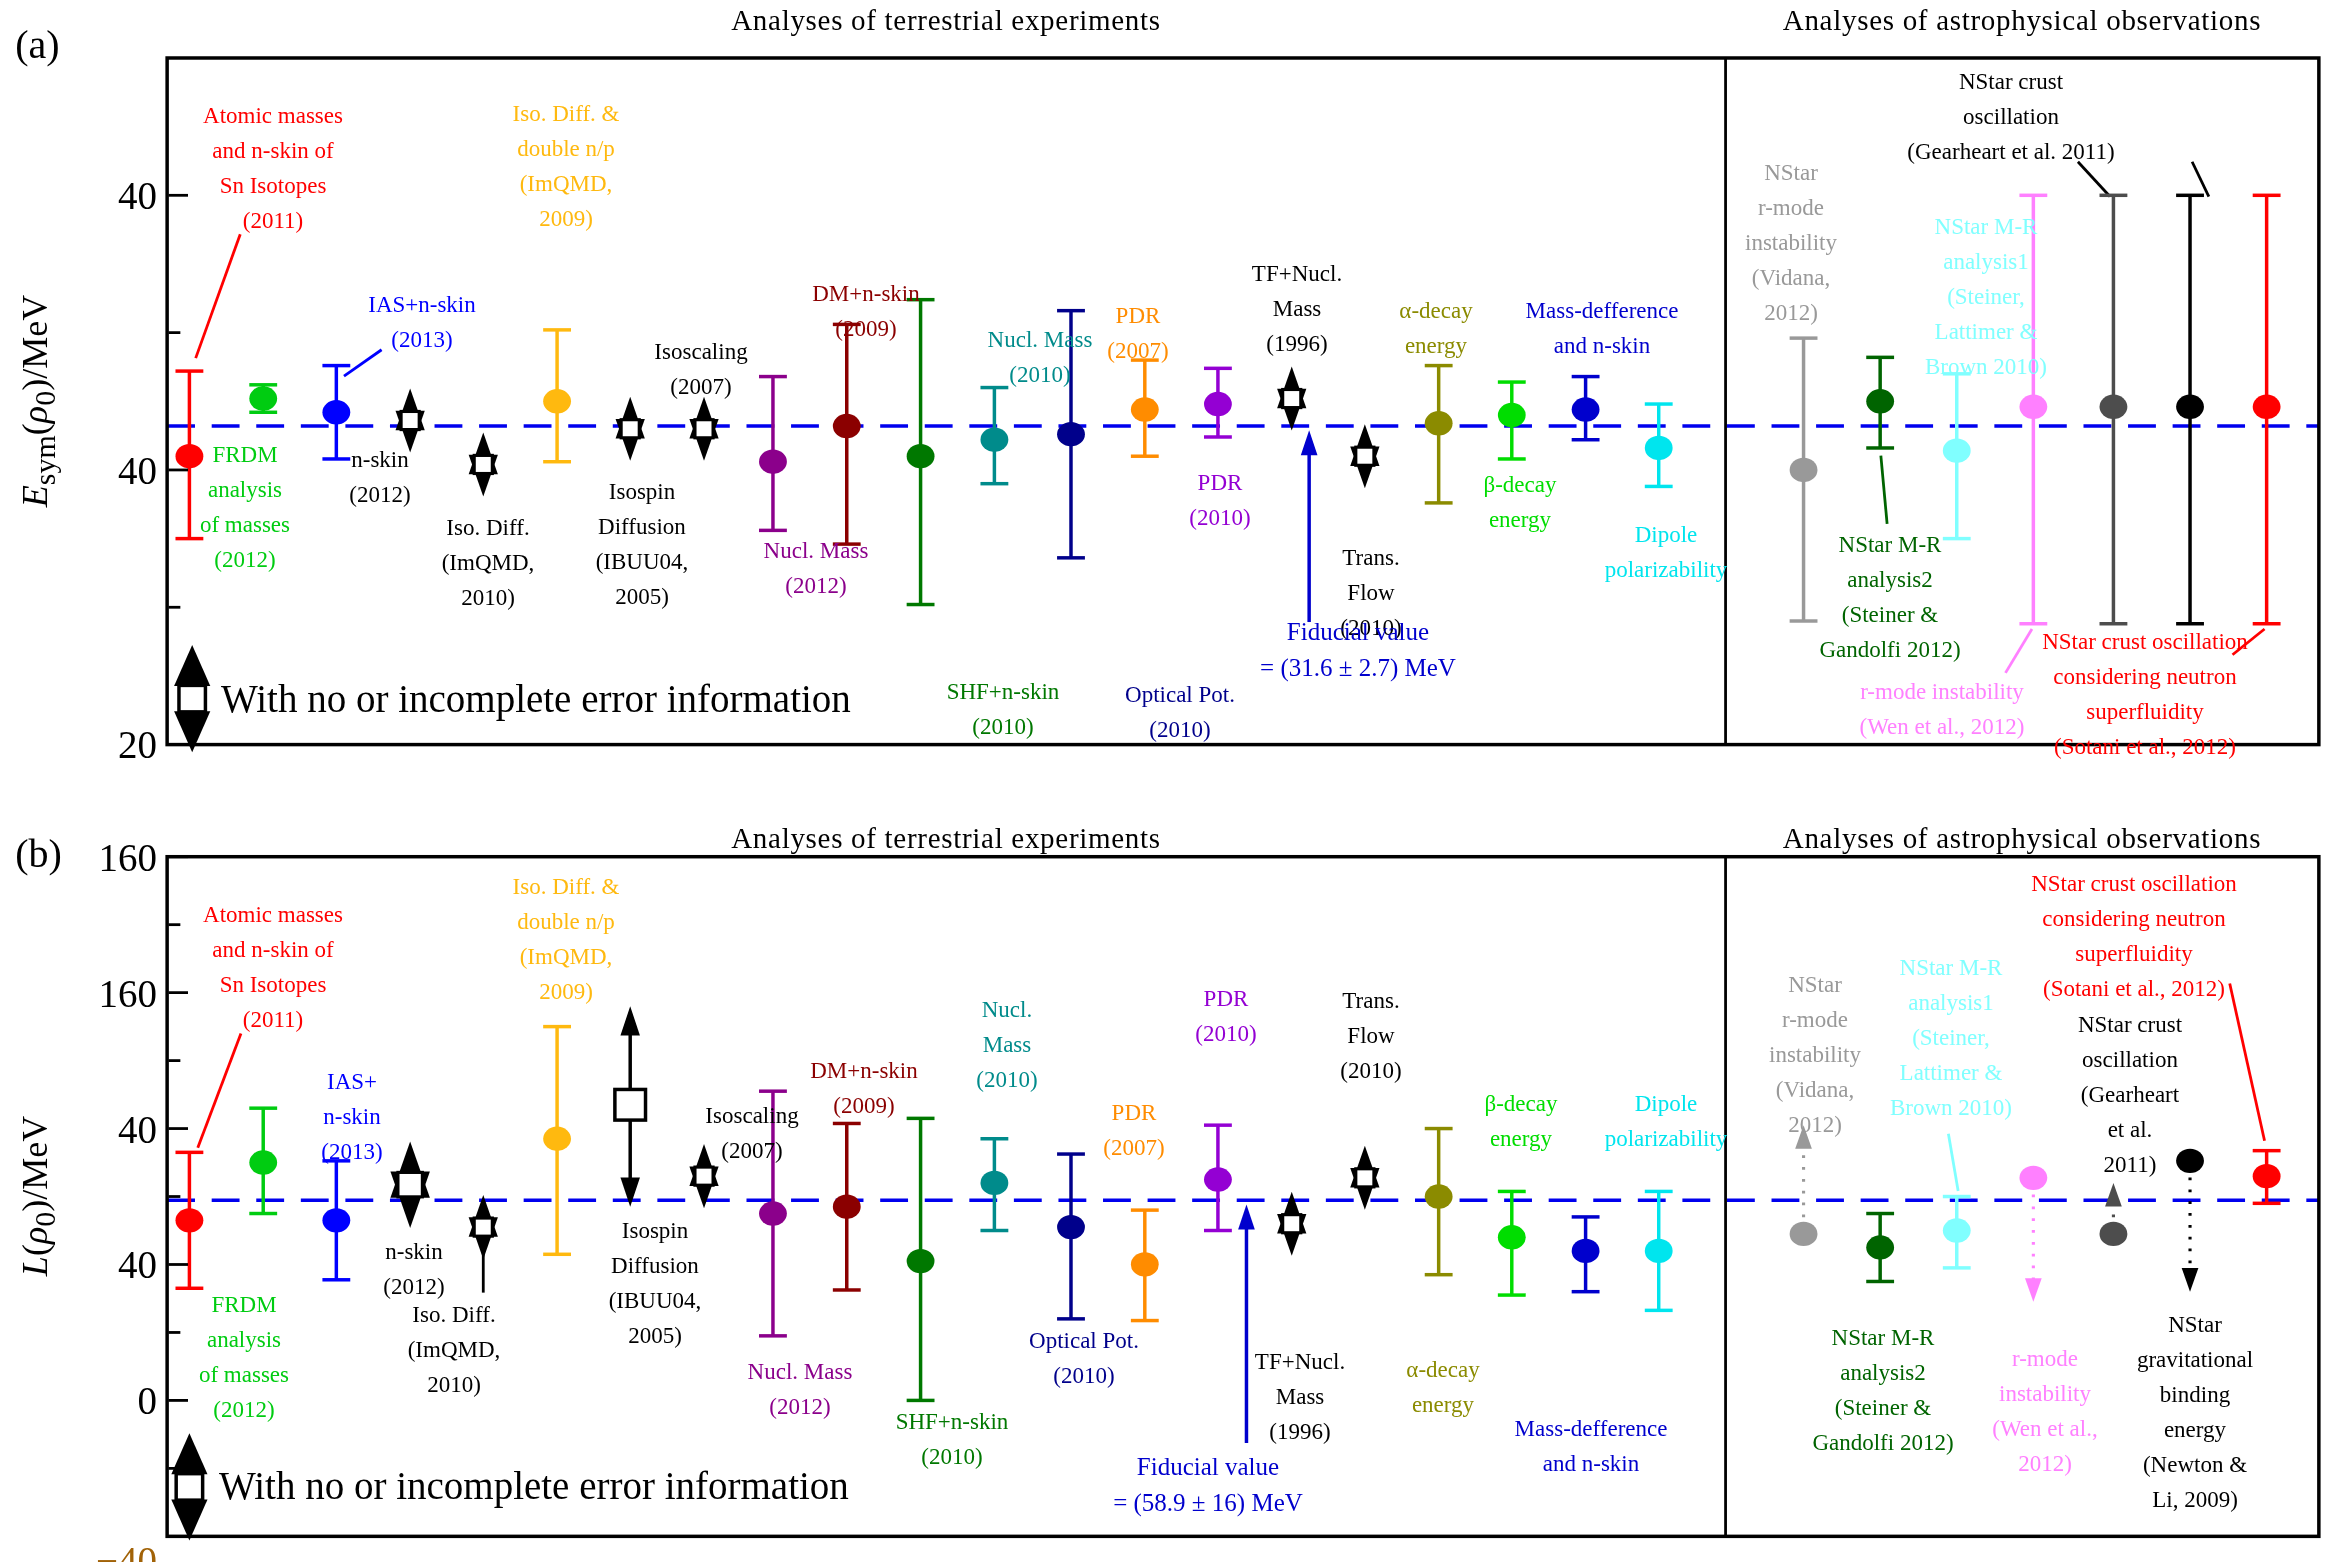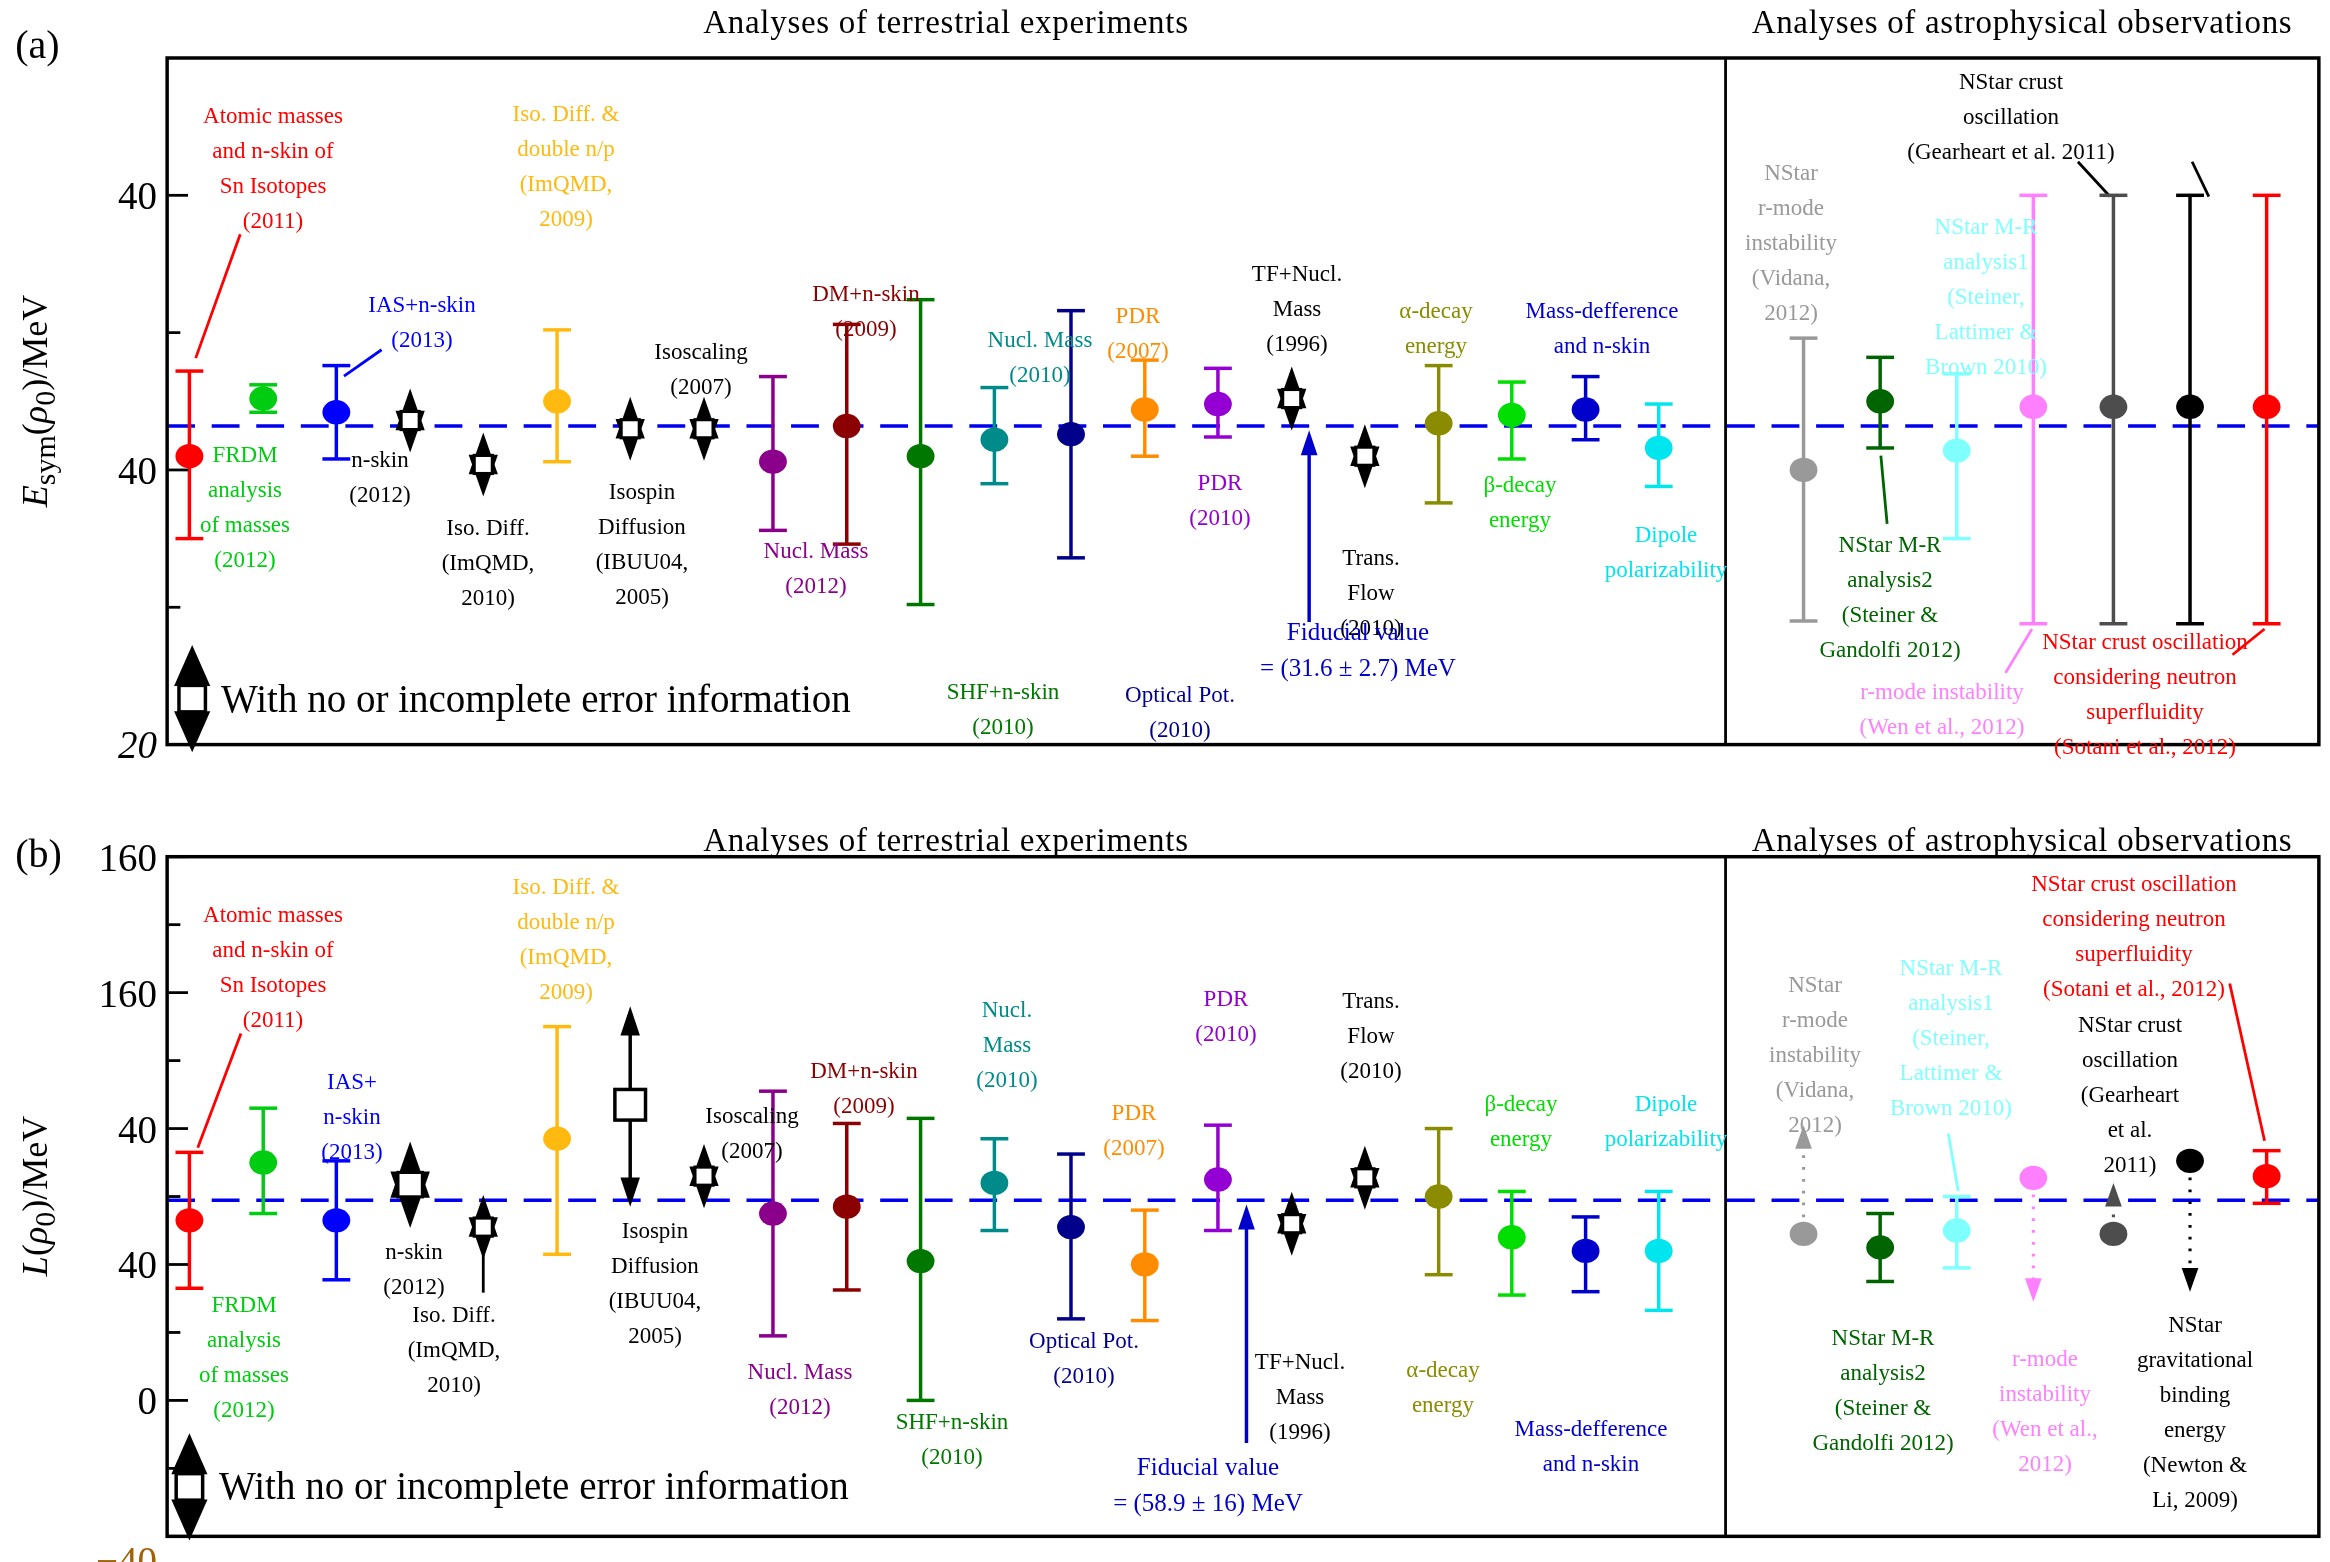--- a/index.html
+++ b/index.html
@@ -1,19 +1,19 @@
 <!DOCTYPE html>
 <html style="font-size:11px"><head>
 <meta charset="utf-8">
 <style>
   html,body{margin:0;padding:0;background:#fff;}
   #fig{position:relative;width:2330px;height:1563px;background:#ffffff;overflow:hidden;
        font-family:"Liberation Serif",serif;}
   #chart{position:absolute;left:0;top:0;}
-  .title{position:absolute;transform:translateX(-50%);font-size:33px;color:#000;
+  .title{position:absolute;transform:translateX(-50%);font-size:29px;color:#000;
          white-space:nowrap;letter-spacing:0.7px;}
   .pletter{position:absolute;font-size:40px;color:#000;}
   .yaxis-title{position:absolute;transform:translate(-50%,-50%) rotate(-90deg);
          font-size:36px;color:#000;white-space:nowrap;}
   .ticklab{position:absolute;transform:translate(-100%,-50%);font-size:39px;color:#000;
          white-space:nowrap;}
   .plabel{position:absolute;transform:translateX(-50%);text-align:center;font-size:23px;
          line-height:35px;white-space:nowrap;}
   .fidlab{position:absolute;transform:translateX(-50%);text-align:center;font-size:25px;
          line-height:36px;white-space:nowrap;}
@@ -314,21 +314,21 @@
     <div class="plabel" style="left: 1602px; top: 293px; color: rgb(0, 0, 205);">Mass-defference<br>and n-skin</div>
     <div class="plabel" style="left: 1666px; top: 517px; color: rgb(0, 229, 238);">Dipole<br>polarizability</div>
     <div class="plabel" style="left: 1791px; top: 155px; color: rgb(153, 153, 153);">NStar<br>r-mode<br>instability<br>(Vidana,<br>2012)</div>
     <div class="plabel" style="left: 1890px; top: 527px; color: rgb(0, 100, 0);">NStar M-R<br>analysis2<br>(Steiner &amp;<br>Gandolfi 2012)</div>
     <div class="plabel" style="left: 1986px; top: 209px; color: rgb(128, 255, 255);">NStar M-R<br>analysis1<br>(Steiner,<br>Lattimer &amp;<br>Brown 2010)</div>
     <div class="plabel" style="left: 1942px; top: 674px; color: rgb(255, 128, 255);">r-mode instability<br>(Wen et al., 2012)</div>
     <div class="plabel" style="left: 2011px; top: 64px; color: rgb(0, 0, 0);">NStar crust<br>oscillation<br>(Gearheart et al. 2011)</div>
     <div class="plabel" style="left: 2145px; top: 624px; color: rgb(255, 0, 0);">NStar crust oscillation<br>considering neutron<br>superfluidity<br>(Sotani et al., 2012)</div>
     <div class="ticklab" style="left: 157px; top: 195px; color: rgb(0, 0, 0);">40</div>
     <div class="ticklab" style="left: 157px; top: 470px; color: rgb(0, 0, 0);">40</div>
-    <div class="ticklab" style="left: 157px; top: 744px; color: rgb(0, 0, 0); font-style: italic;">20</div>
+    <div class="ticklab" style="left: 157px; top: 744px; color: rgb(0, 0, 0);">20</div>
     <div class="fidlab" style="left: 1358px; top: 614px; color: rgb(0, 0, 205);">Fiducial value<br>= (31.6 ± 2.7) MeV</div>
     <div class="plabel" style="left: 273px; top: 897px; color: rgb(255, 0, 0);">Atomic masses<br>and n-skin of<br>Sn Isotopes<br>(2011)</div>
     <div class="plabel" style="left: 244px; top: 1287px; color: rgb(0, 204, 17);">FRDM<br>analysis<br>of masses<br>(2012)</div>
     <div class="plabel" style="left: 352px; top: 1064px; color: rgb(0, 0, 255);">IAS+<br>n-skin<br>(2013)</div>
     <div class="plabel" style="left: 414px; top: 1234px; color: rgb(0, 0, 0);">n-skin<br>(2012)</div>
     <div class="plabel" style="left: 454px; top: 1297px; color: rgb(0, 0, 0);">Iso. Diff.<br>(ImQMD,<br>2010)</div>
     <div class="plabel" style="left: 566px; top: 869px; color: rgb(255, 185, 15);">Iso. Diff. &amp;<br>double n/p<br>(ImQMD,<br>2009)</div>
     <div class="plabel" style="left: 655px; top: 1213px; color: rgb(0, 0, 0);">Isospin<br>Diffusion<br>(IBUU04,<br>2005)</div>
     <div class="plabel" style="left: 752px; top: 1098px; color: rgb(0, 0, 0);">Isoscaling<br>(2007)</div>
     <div class="plabel" style="left: 800px; top: 1354px; color: rgb(139, 0, 139);">Nucl. Mass<br>(2012)</div>

